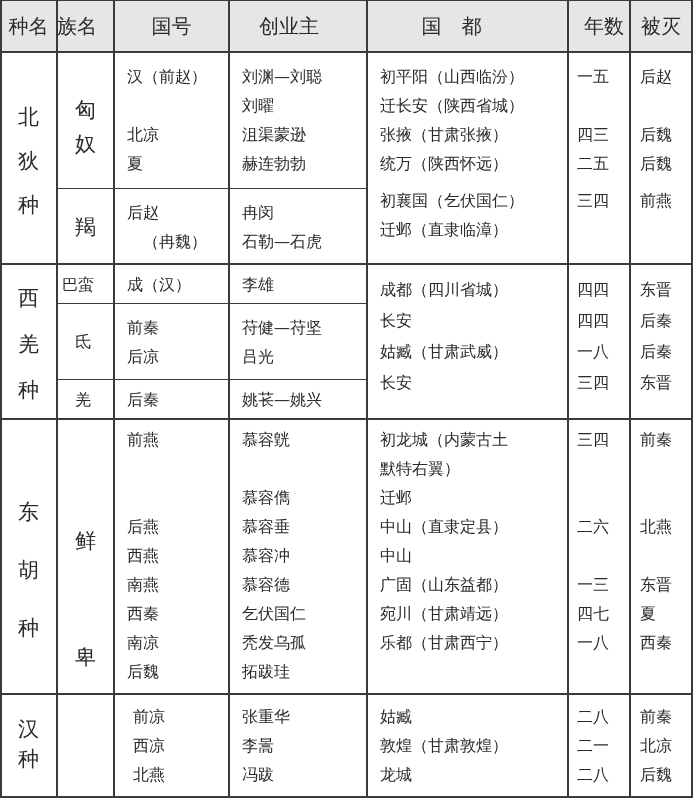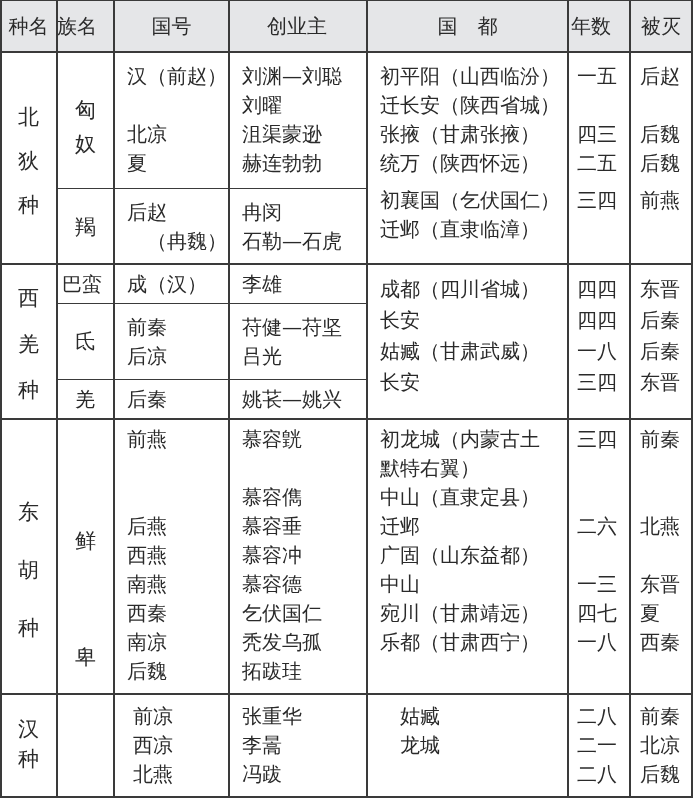--- a/index.html
+++ b/index.html
@@ -2,38 +2,38 @@
 <html><head>
 <meta charset="utf-8">
 <style>
   html, body { margin:0; padding:0; background:#ffffff; }
   body { width:695px; height:800px; overflow:hidden; position:relative;
          font-family:"DejaVu Serif","Liberation Serif",serif; color:#2a2a2a; }
   .tbl { position:absolute; left:0; top:0; width:693px; height:798px; }
   .hdr { position:absolute; top:0; left:0; width:692px; height:52px; background:#e5e6e8; }
   .vl { position:absolute; width:2px; background:#3a3a3a; }
   .hl { position:absolute; height:2px; background:#3a3a3a; }
-  .cell { position:absolute; font-size:20px; line-height:29px; white-space:pre; }
+  .cell { position:absolute; font-size:16px; line-height:29px; white-space:pre; }
   .hcell { position:absolute; top:0; height:52px; line-height:52px; font-size:20px; text-align:center; }
   .vert { position:absolute; font-size:21px; text-align:center; width:57px; }
   .vert span { display:block; }
 </style>
 </head>
 <body>
 
 <div class="tbl">
 
   <div class="hdr"></div>
 
   <div class="hcell" style="left:0;width:57px">种名</div>
   <div class="hcell" style="left:57px;width:40px">族名</div>
   <div class="hcell" style="left:114px;width:115px">国号</div>
-  <div class="hcell" style="left:237px;width:120px">创业主</div>
-  <div class="hcell" style="left:367px;width:201px">国　都</div>
-  <div class="hcell" style="left:555px;width:72px">年数</div>
+  <div class="hcell" style="left:229px;width:120px">创业主</div>
+  <div class="hcell" style="left:351px;width:201px">国　都</div>
+  <div class="hcell" style="left:568px;width:72px">年数</div>
   <div class="hcell" style="left:630px;width:62px">被灭</div>
 
   <div class="vl" style="left:0;top:0;height:798px"></div>
   <div class="vl" style="left:56px;top:0;height:798px"></div>
   <div class="vl" style="left:113px;top:0;height:798px"></div>
   <div class="vl" style="left:228px;top:0;height:798px"></div>
   <div class="vl" style="left:366px;top:0;height:798px"></div>
   <div class="vl" style="left:567px;top:0;height:798px"></div>
   <div class="vl" style="left:629px;top:0;height:798px"></div>
   <div class="vl" style="left:691px;top:0;height:798px"></div>
@@ -96,26 +96,26 @@
       <span>胡</span>
       <span>种</span>
   </div>
   <div class="vert" style="left:57px;top:483px;line-height:116px">
     <span>鲜</span>
       <span>卑</span>
   </div>
   <div class="cell" style="left:127px;top:425px"><div>前燕</div><div>&nbsp;</div><div>&nbsp;</div><div>后燕</div><div>西燕</div><div>南燕</div><div>西秦</div><div>南凉</div><div>后魏</div></div>
   <div class="cell" style="left:242px;top:425px"><div>慕容皝</div><div>&nbsp;</div><div>慕容儁</div><div>慕容垂</div><div>慕容冲</div><div>慕容德</div><div>乞伏国仁</div><div>秃发乌孤</div><div>拓跋珪</div></div>
 
-  <div class="cell" style="left:380px;top:425px"><div>初龙城（内蒙古土</div><div>默特右翼）</div><div>中山（直隶定县）</div><div>迁邺</div><div>广固（山东益都）</div><div>中山</div><div>宛川（甘肃靖远）</div><div>乐都（甘肃西宁）</div></div>
+  <div class="cell" style="left:380px;top:425px"><div>初龙城（内蒙古土</div><div>默特右翼）</div><div>迁邺</div><div>中山（直隶定县）</div><div>中山</div><div>广固（山东益都）</div><div>宛川（甘肃靖远）</div><div>乐都（甘肃西宁）</div></div>
   <div class="cell" style="left:577px;top:425px"><div>三四</div><div>&nbsp;</div><div>&nbsp;</div><div>二六</div><div>&nbsp;</div><div>一三</div><div>四七</div><div>一八</div></div>
   <div class="cell" style="left:640px;top:425px"><div>前秦</div><div>&nbsp;</div><div>&nbsp;</div><div>北燕</div><div>&nbsp;</div><div>东晋</div><div>夏</div><div>西秦</div></div>
 
   <div class="vert" style="left:0;top:714px;line-height:30px">
     <span>汉</span>
       <span>种</span>
   </div>
   <div class="cell" style="left:133px;top:702px"><div>前凉</div><div>西凉</div><div>北燕</div></div>
   <div class="cell" style="left:242px;top:702px"><div>张重华</div><div>李暠</div><div>冯跋</div></div>
-  <div class="cell" style="left:400px;top:702px"><div>姑臧</div><div>龙城</div></div>
+  <div class="cell" style="left:380px;top:702px"><div>姑臧</div><div>敦煌（甘肃敦煌）</div><div>龙城</div></div>
   <div class="cell" style="left:577px;top:702px"><div>二八</div><div>二一</div><div>二八</div></div>
   <div class="cell" style="left:640px;top:702px"><div>前秦</div><div>北凉</div><div>后魏</div></div>
 </div>
 
 </body></html>

